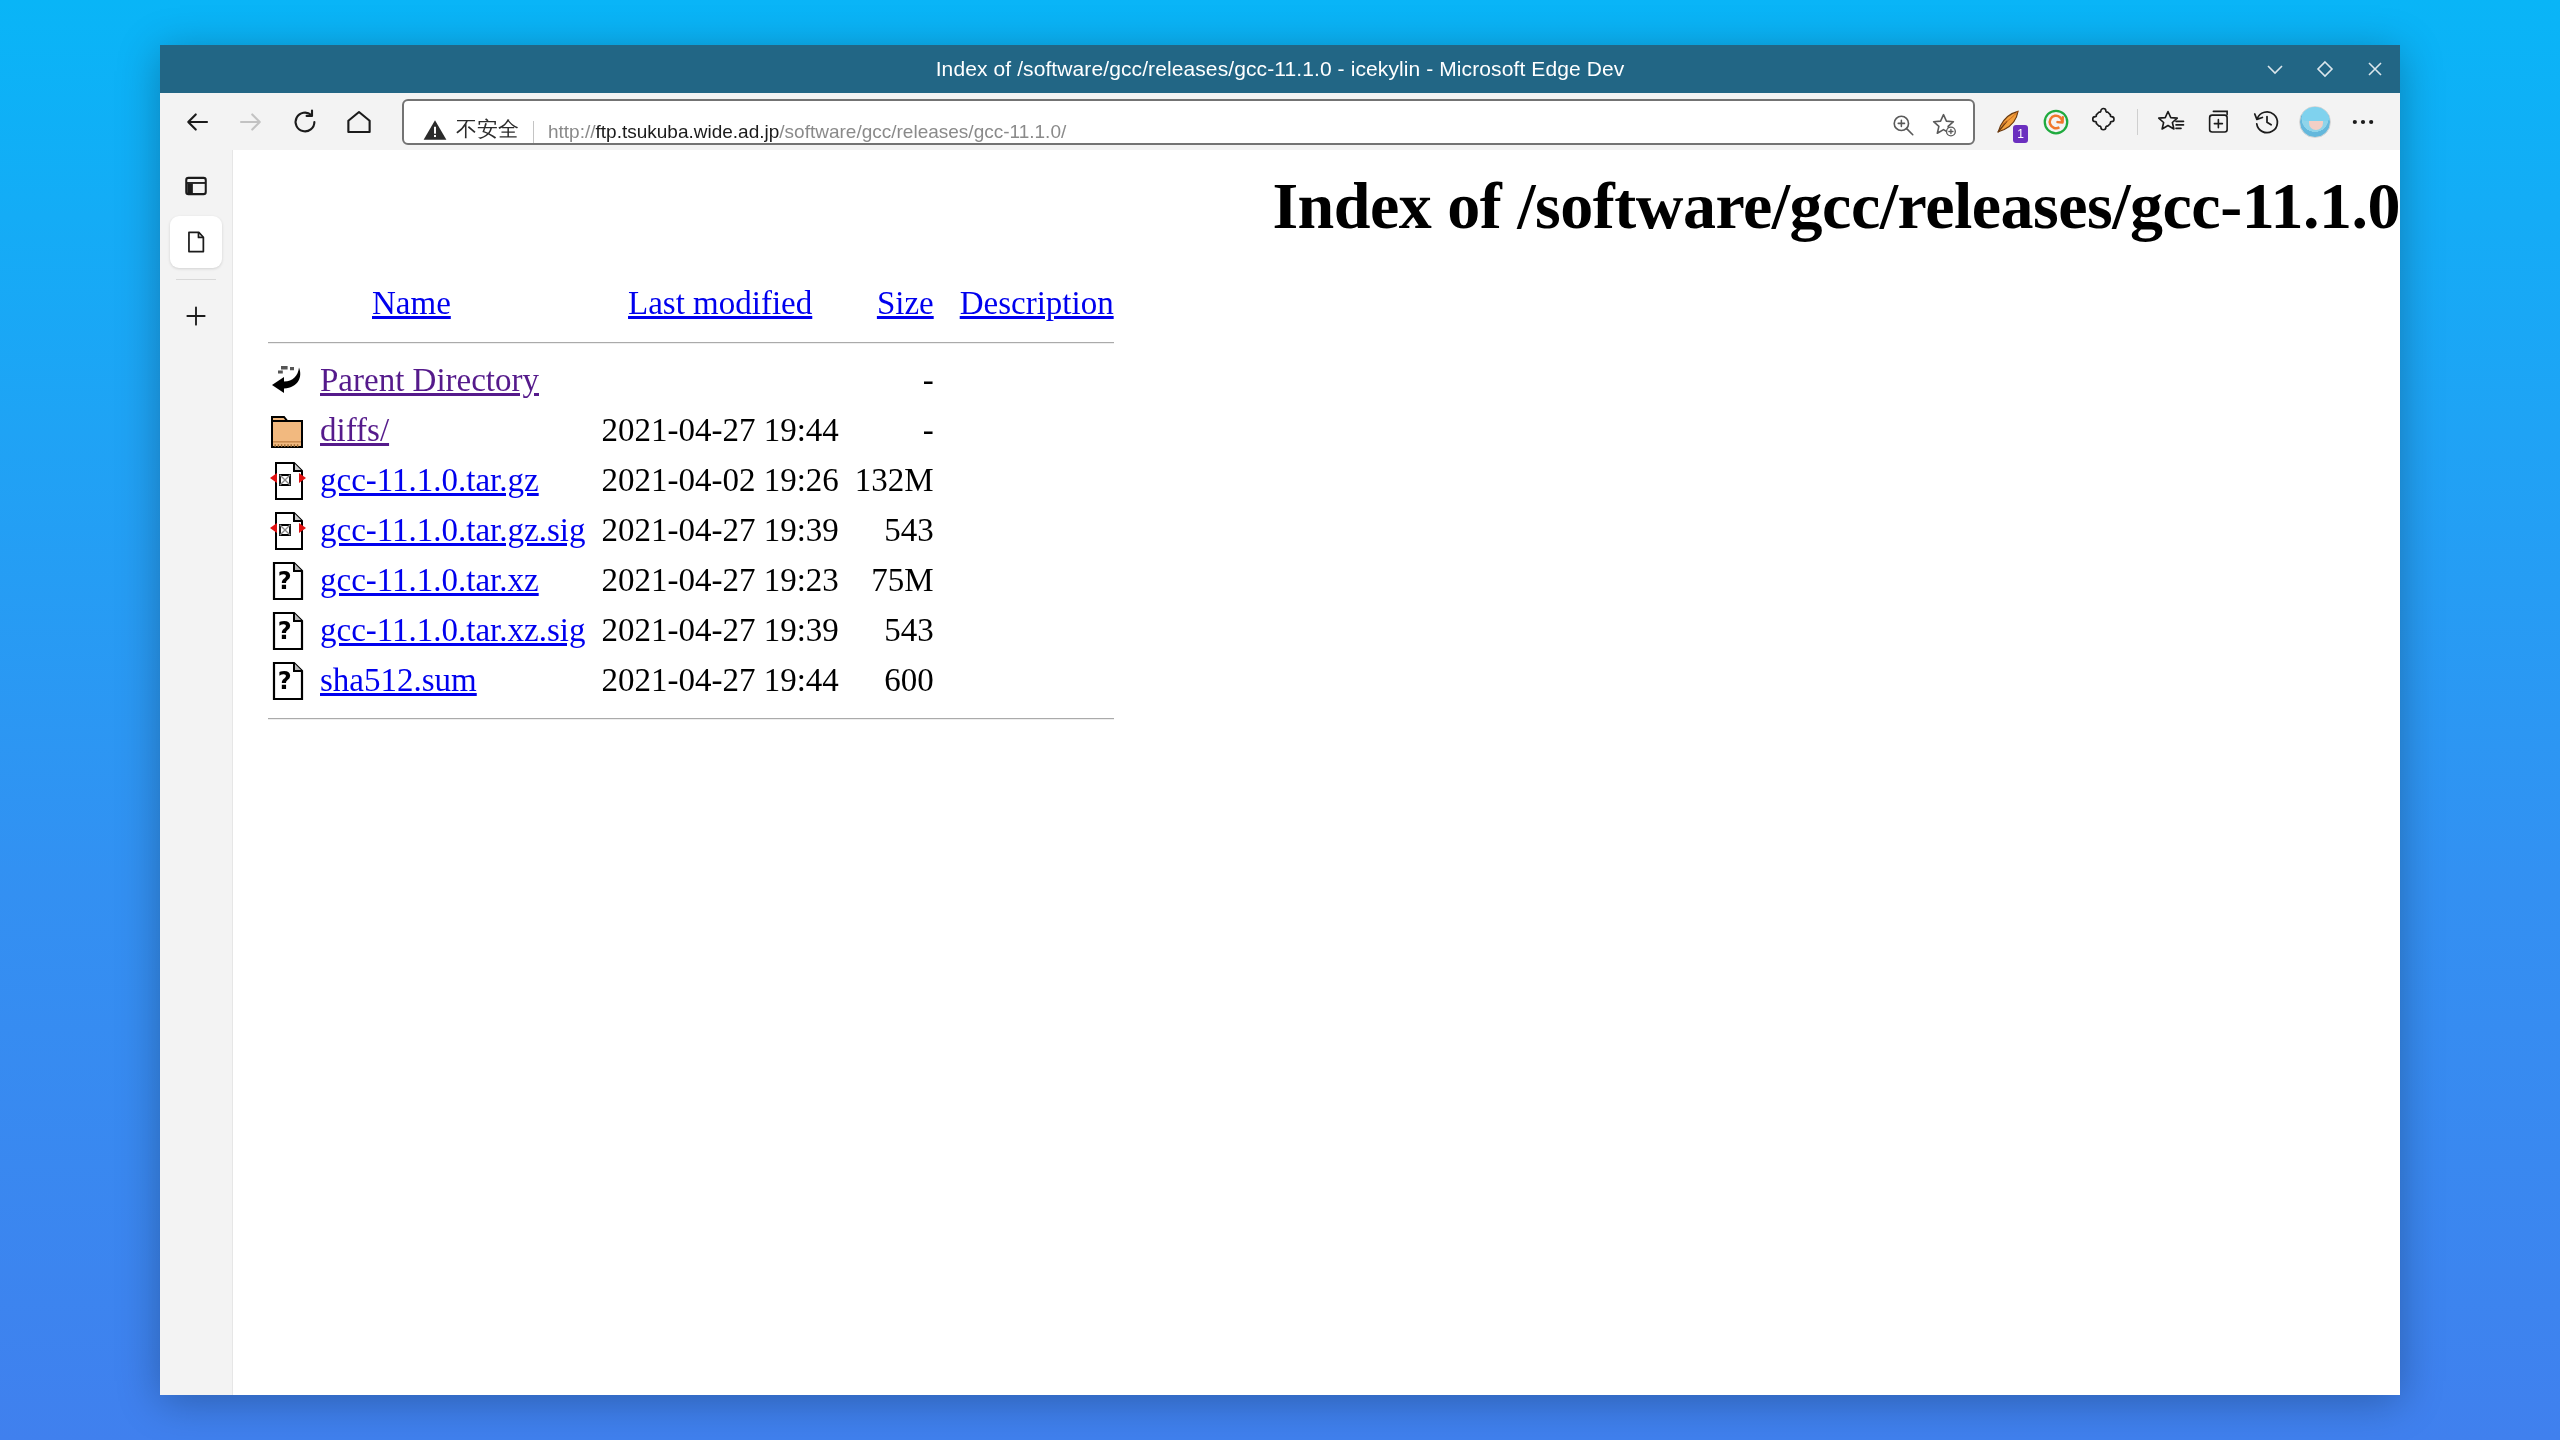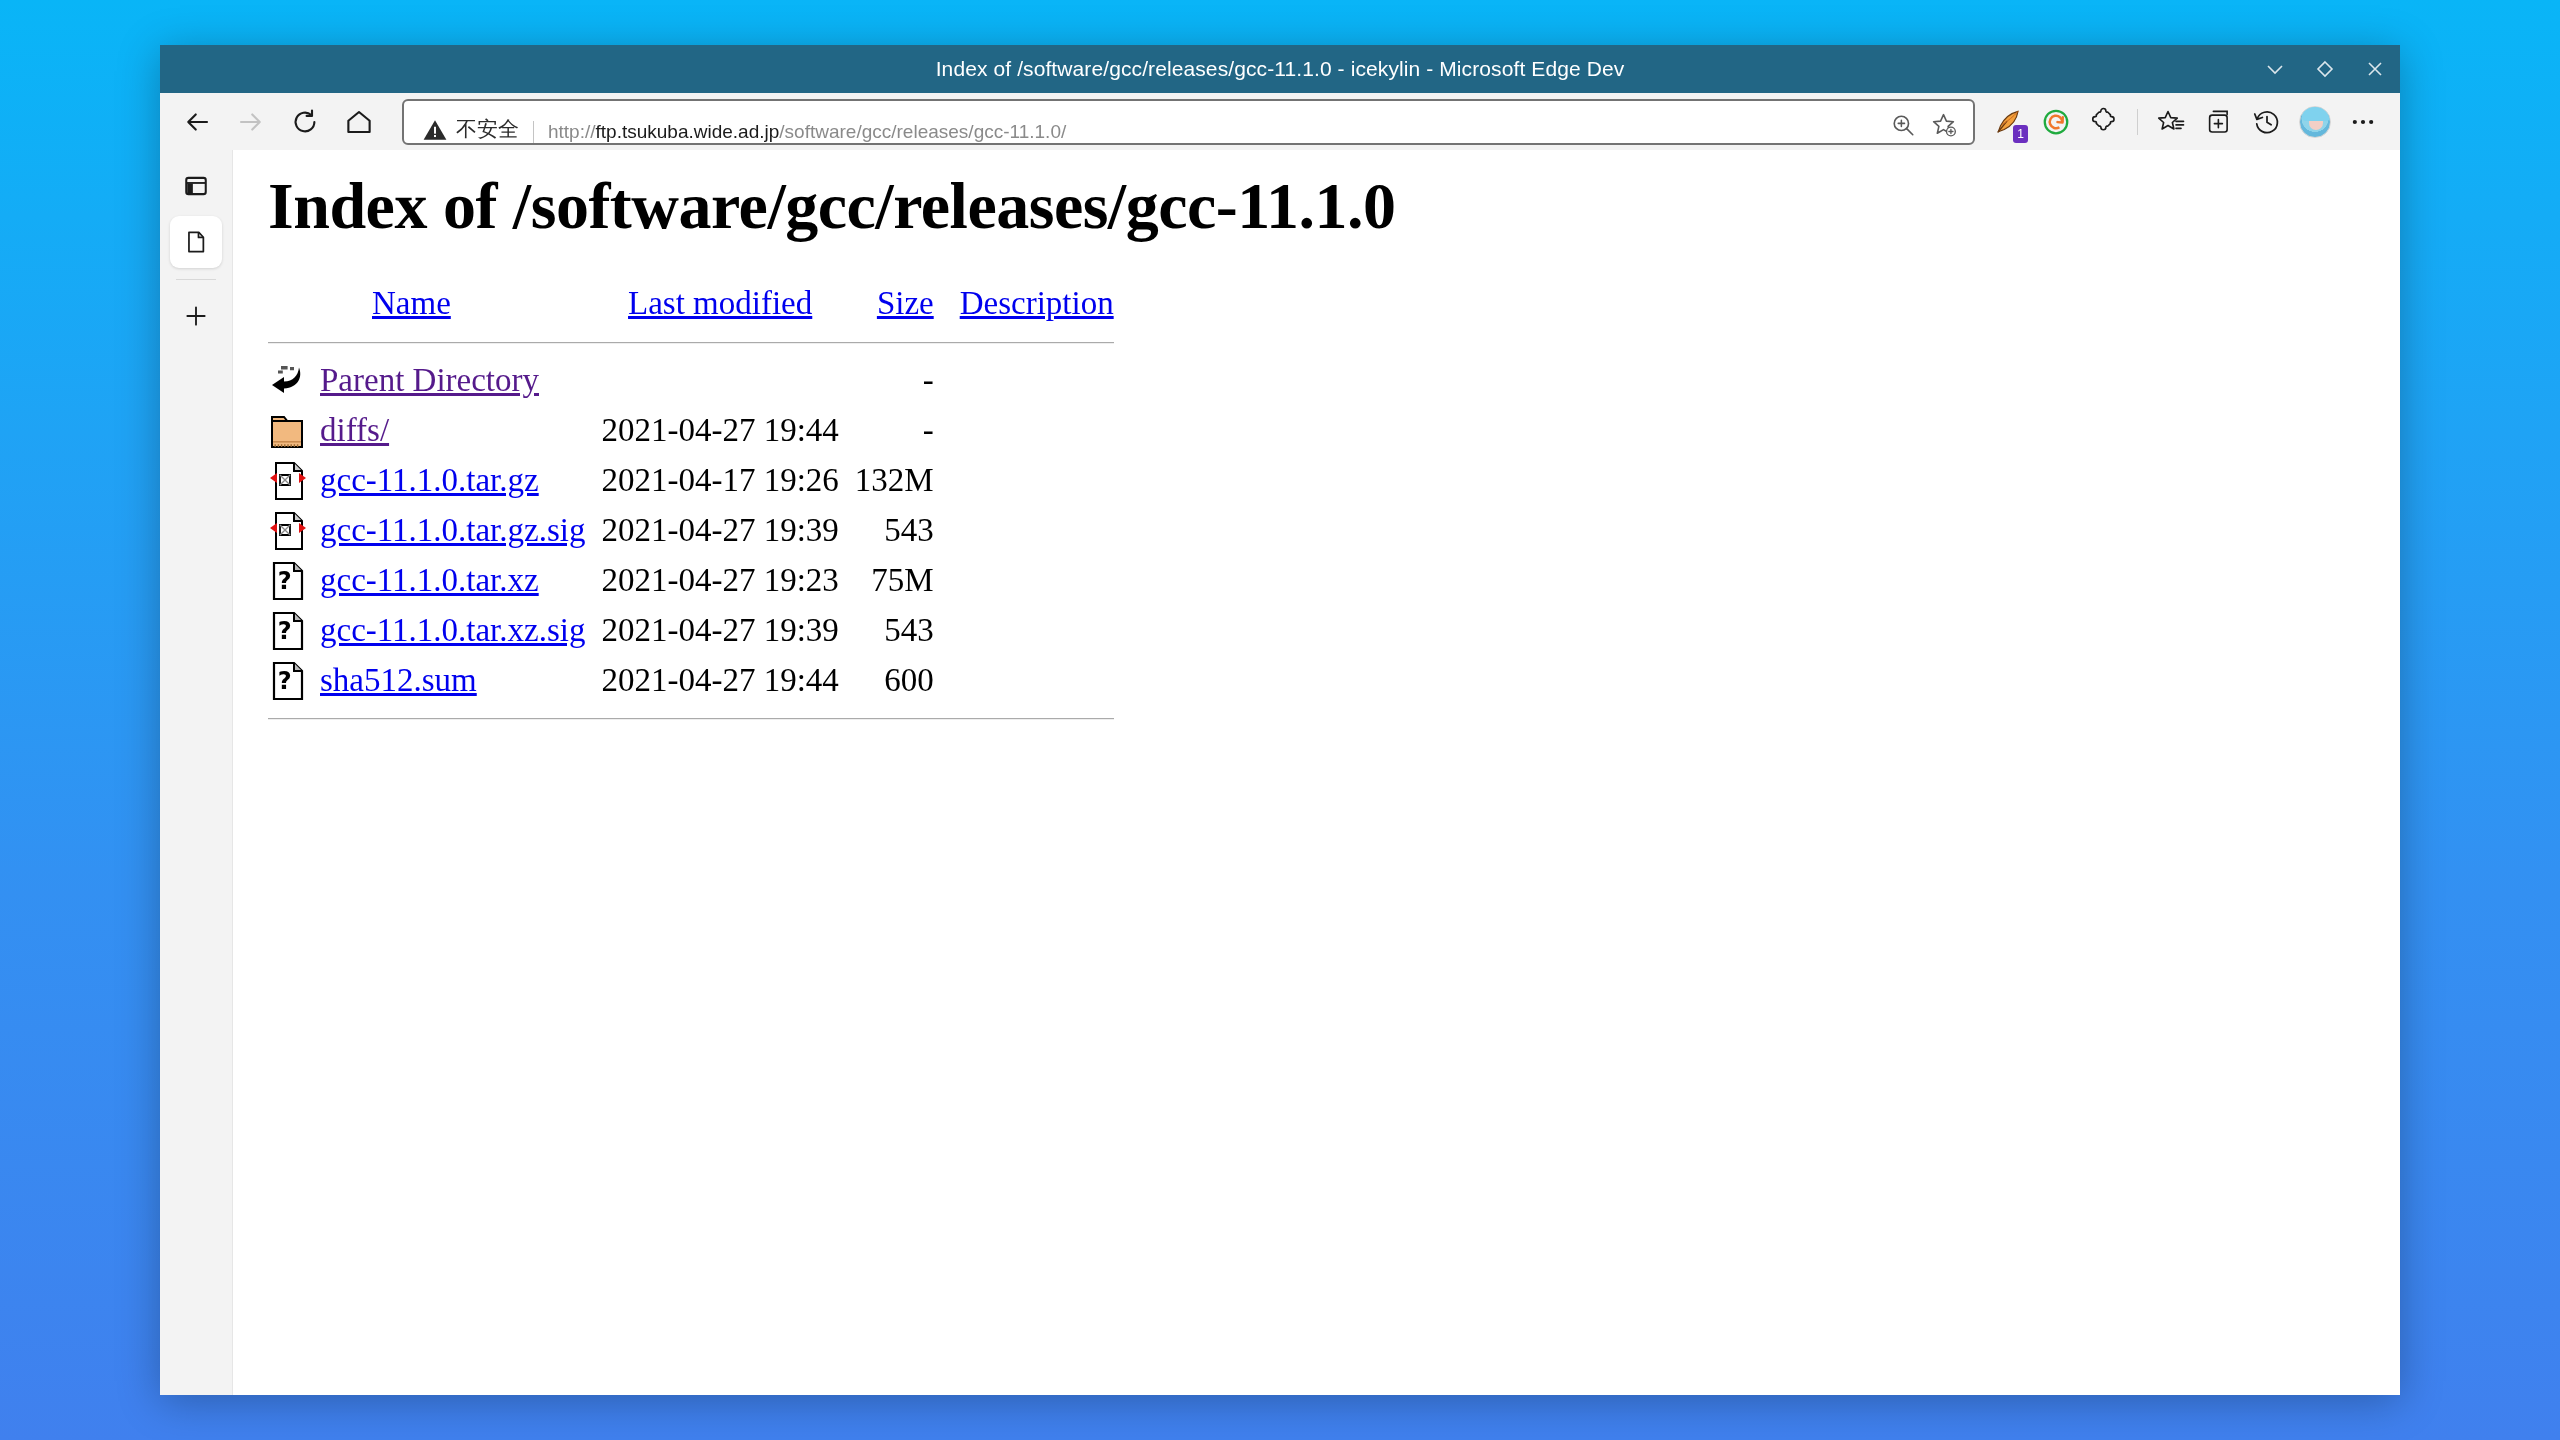--- a/index.html
+++ b/index.html
@@ -209,20 +209,21 @@
     font-family: "Liberation Serif", "DejaVu Serif", serif;
     color: #000;
   }
   .apache-h1 {
     font-family: "Liberation Serif", "DejaVu Serif", serif;
     font-weight: bold;
     font-size: 66px;
     letter-spacing: -0.5px;
     line-height: 1.1;
     white-space: nowrap;
+    text-align: right;
   }
 
   .idx-table {
     margin-top: 42px;
     border-collapse: collapse;
     font-family: "Liberation Serif", "DejaVu Serif", serif;
     font-size: 33px;
   }
   .idx-table th {
     font-weight: normal;
@@ -492,21 +493,21 @@
               <tr>
                 <td class="col-icon"><svg class="ico" viewBox="0 0 20 22">
                     <path d="M4 2 L13 2 L17 6 L17 20 L4 20 Z" fill="#fff" stroke="#000" stroke-width="1"></path>
                     <path d="M13 2 L13 6 L17 6" fill="#ccc" stroke="#000" stroke-width="1"></path>
                     <path d="M6 8 L11 8 L11 13 L6 13 Z" fill="#fff" stroke="#000" stroke-width="0.9"></path>
                     <path d="M6 8 L11 13 M6 13 L11 8" stroke="#888" stroke-width="0.7"></path>
                     <path d="M1 9.5 L4.5 7 L4.5 12 Z" fill="#e01010"></path>
                     <path d="M19 9.5 L15.5 7 L15.5 12 Z" fill="#e01010"></path>
                   </svg></td>
                 <td class="col-name"><a class="file-link">gcc-11.1.0.tar.gz</a></td>
-                <td class="col-date">2021-04-17 19:26</td>
+                <td class="col-date">2021-04-02 19:26</td>
                 <td class="col-size">132M</td>
                 <td class="col-desc"></td>
               </tr>
               <tr>
                 <td class="col-icon"><svg class="ico" viewBox="0 0 20 22">
                     <path d="M4 2 L13 2 L17 6 L17 20 L4 20 Z" fill="#fff" stroke="#000" stroke-width="1"></path>
                     <path d="M13 2 L13 6 L17 6" fill="#ccc" stroke="#000" stroke-width="1"></path>
                     <path d="M6 8 L11 8 L11 13 L6 13 Z" fill="#fff" stroke="#000" stroke-width="0.9"></path>
                     <path d="M6 8 L11 13 M6 13 L11 8" stroke="#888" stroke-width="0.7"></path>
                     <path d="M1 9.5 L4.5 7 L4.5 12 Z" fill="#e01010"></path>

